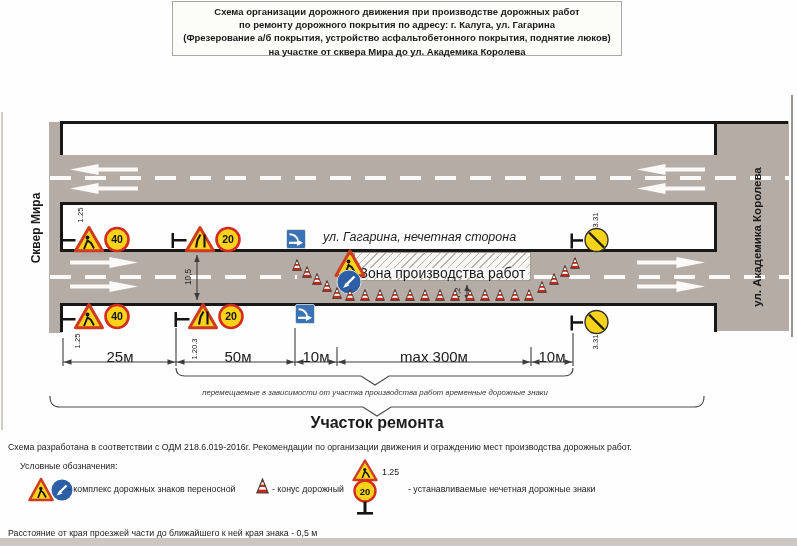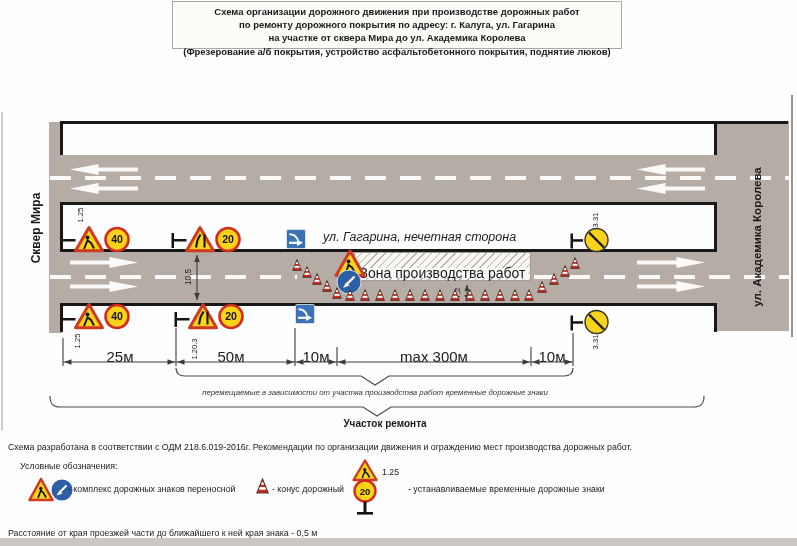--- a/index.html
+++ b/index.html
@@ -1,60 +1,60 @@
 <!DOCTYPE html>
 <html><head>
 <meta charset="utf-8">
 <style>
   html,body{margin:0;padding:0;background:#fff;}
   .page{position:relative;width:797px;height:546px;background:#fefefe;overflow:hidden;
         font-family:"Liberation Sans","DejaVu Sans",sans-serif;color:#1a1a1a;}
   .abs{position:absolute;}
-  .titlebox{left:172px;top:1px;width:450px;height:48px;border:1px solid #a8a8a4;background:#fcfcf9;
+  .titlebox{left:172px;top:1px;width:450px;height:55px;border:1px solid #a8a8a4;background:#fcfcf9;
             box-sizing:border-box;text-align:center;font-weight:bold;font-size:9.5px;line-height:13.2px;padding-top:3px;}
   .gray{background:#b5aca6;}
   .bl{background:#181818;}
   .dash{height:3.5px;background:repeating-linear-gradient(90deg,#fbfaf8 0 21px,rgba(0,0,0,0) 21px 35px);}
   .barrow{width:68px;height:11px;background:#fbfaf8;}
   .barrow.r{clip-path:polygon(0 32%,58% 32%,58% 0,100% 50%,58% 100%,58% 68%,0 68%);}
   .barrow.l{clip-path:polygon(100% 32%,42% 32%,42% 0,0 50%,42% 100%,42% 68%,100% 68%);}
   .zone{left:354px;top:252px;width:177px;height:29px;box-sizing:border-box;border:1px solid #a29c94;
         background-color:#f8f7f4;
         background-image:repeating-linear-gradient(135deg,rgba(0,0,0,0) 0 4.5px,#b7b2ab 4.5px 5.5px);
         display:flex;align-items:center;justify-content:center;}
   .zone span{background:rgba(250,250,248,0.92);font-size:14px;line-height:10px;padding:0 3px;white-space:nowrap;margin-top:12px;}
   .vlabel{transform:translate(-50%,-50%) rotate(-90deg);white-space:nowrap;}
   .hcenter{transform:translate(-50%,-50%);white-space:nowrap;}
   .bigname{font-weight:bold;font-size:12px;}
   .slab{font-size:7.6px;color:#202020;}
   .dim{font-size:15px;color:#202020;}
   .street-main{font-style:italic;font-size:12.5px;color:#222;white-space:nowrap;}
   .movable{font-style:italic;font-size:7.8px;color:#333;}
-  .repair{font-weight:bold;font-size:10px;margin-left:8px;}
+  .repair{font-weight:bold;font-size:16px;}
   .note{font-size:8.8px;white-space:nowrap;}
   svg{display:block;}
 </style>
 </head>
 <body>
 
 <div class="page" id="page">
 
   <svg width="0" height="0" style="position:absolute">
     <defs>
         <clipPath id="coneclip">
           <polygon points="5,0.6 9.4,11.4 0.6,11.4"></polygon>
         </clipPath>
       </defs>
   </svg>
 
   <div class="abs titlebox">
     <div>Схема организации дорожного движения при производстве дорожных работ</div>
     <div>по ремонту дорожного покрытия по адресу: г. Калуга, ул. Гагарина</div>
+    <div>(Фрезерование а/б покрытия, устройство асфальтобетонного покрытия, поднятие люков)</div>
     <div>на участке от сквера Мира до ул. Академика Королева</div>
-    <div>(Фрезерование а/б покрытия, устройство асфальтобетонного покрытия, поднятие люков)</div>
   </div>
 
   <div class="abs gray" style="left:49px;top:122px;width:13px;height:211px"></div>
   <div class="abs gray" style="left:715px;top:121px;width:74px;height:210px"></div>
 
   <div class="abs gray" style="left:49px;top:155px;width:740px;height:47px"></div>
   <div class="abs gray" style="left:49px;top:252px;width:740px;height:51px"></div>
 
   <div class="abs bl" style="left:60px;top:121px;width:728px;height:3px"></div>
   <div class="abs bl" style="left:62px;top:202px;width:655px;height:3px"></div>
@@ -233,21 +233,21 @@
       <polygon points="572,362 564.5,359.3 564.5,364.7" fill="#3c3c3c"></polygon>
       <polygon points="197,255 194.2,262 199.8,262" fill="#3c3c3c"></polygon>
       <polygon points="197,300 194.2,293 199.8,293" fill="#3c3c3c"></polygon>
       <polygon points="467,285 464.4,291 469.6,291" fill="#3c3c3c"></polygon>
       <polygon points="467,301 464.4,295 469.6,295" fill="#3c3c3c"></polygon>
     </svg>
 
   <div class="abs vlabel dim" style="left:188px;top:277px;font-size:8.3px">10,5</div>
   <div class="abs vlabel dim" style="left:457px;top:293px;font-size:8px">7,2</div>
   <div class="abs hcenter dim" style="left:120px;top:356px">25м</div>
-  <div class="abs hcenter dim" style="left:231px;top:356px">50м</div>
+  <div class="abs hcenter dim" style="left:238px;top:356px">50м</div>
   <div class="abs hcenter dim" style="left:316px;top:356px">10м</div>
   <div class="abs hcenter dim" style="left:434px;top:356px">max 300м</div>
   <div class="abs hcenter dim" style="left:552px;top:356px">10м</div>
 
   <div class="abs hcenter movable" style="left:375px;top:392px">перемещаемые в зависимости от участка производства работ временные дорожные знаки</div>
   <div class="abs hcenter repair" style="left:377px;top:423px">Участок ремонта</div>
 
   <div class="abs note" style="left:8px;top:442px">Схема разработана в соответствии с ОДМ 218.6.019-2016г. Рекомендации по организации движения и ограждению мест производства дорожных работ.</div>
   <div class="abs note" style="left:20px;top:461px">Условные обозначения:</div>
 
@@ -288,21 +288,21 @@
         <circle cx="13" cy="32" r="10.5" fill="#f9d21a" stroke="#d32b20" stroke-width="2.4"></circle>
         <text x="13" y="35.6" text-anchor="middle" font-size="9.5" font-weight="bold" fill="#141414">20</text>
       </g>
       <g>
         <rect x="11.5" y="42.5" width="3" height="11" fill="#141414"></rect>
         <rect x="5" y="53" width="16" height="2.6" fill="#141414"></rect>
       </g>
     </svg>
   </div>
   <div class="abs note" style="left:382px;top:467px">1.25</div>
-  <div class="abs note" style="left:408px;top:484px">- устанавливаемые временные дорожные знаки</div>
+  <div class="abs note" style="left:408px;top:484px">- устанавливаемые нечетная дорожные знаки</div>
 
   <div class="abs note" style="left:8px;top:528px">Расстояние от края проезжей части до ближайшего к ней края знака - 0,5 м</div>
 
   <div class="abs" style="left:0;top:538px;width:797px;height:8px;background:#ccc7c2"></div>
   <div class="abs" style="left:791px;top:95px;width:2px;height:242px;background:#9b958f"></div>
   <div class="abs" style="left:1px;top:112px;width:1.5px;height:318px;background:#cfcbc7"></div>
 
 <div class="abs barrow l" style="left:70px;top:164px"></div>
     <div class="abs barrow l" style="left:70px;top:183px"></div>
     <div class="abs barrow l" style="left:637px;top:164px"></div>

